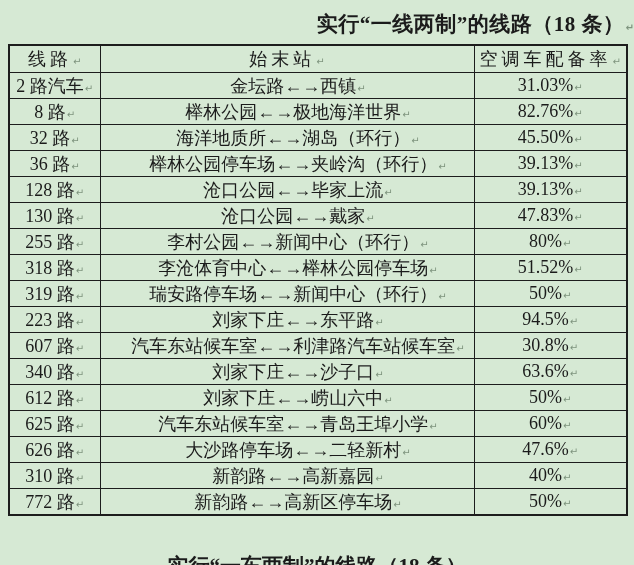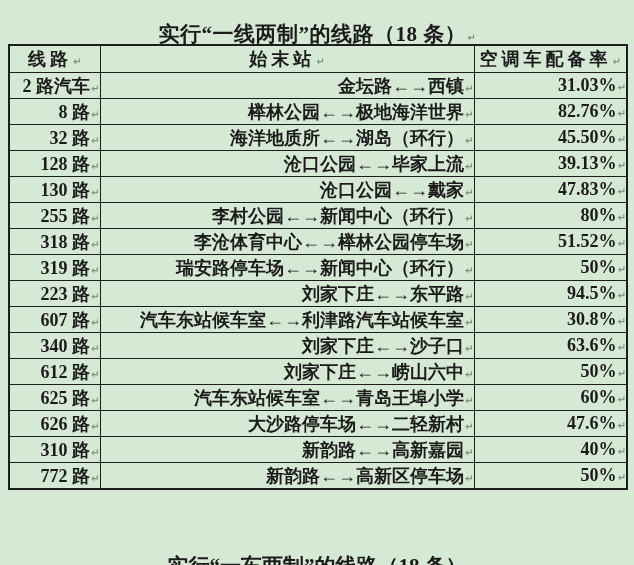--- a/index.html
+++ b/index.html
@@ -6,55 +6,55 @@
   body {
     width: 634px;
     height: 565px;
     overflow: hidden;
     position: relative;
     background: #d6e9d4;
     color: #1b1b1b;
     font-family: "Liberation Serif", serif;
   }
   .doc-title {
-    text-align: center;
+    text-align: right;
     font-weight: bold;
     font-size: 21px;
-    padding-top: 20px;
+    padding-top: 10px;
     letter-spacing: 0.5px;
     white-space: nowrap;
   }
   table.routes {
     position: absolute;
     left: 8px;
     top: 44px;
     width: 618px;
     border-collapse: collapse;
     table-layout: fixed;
     border: 2px solid #1d1d1d;
   }
   col.c-route    { width: 91px; }
   col.c-stations { width: 374px; }
   col.c-rate     { width: 153px; }
   th, td {
     border: 1.6px solid #1d1d1d;
     font-size: 18px;
-    font-weight: bold;
+    font-weight: normal;
     padding: 0;
     white-space: nowrap;
     overflow: hidden;
   }
   th {
     height: 26px;
     text-align: center;
     letter-spacing: 4px;
   }
   td { height: 25px; }
-  td.route-cell, td.rate-cell { text-align: right; }
-  td.stations-cell { text-align: right; padding-left: 22px; }
+  td.route-cell, td.rate-cell { text-align: center; }
+  td.stations-cell { text-align: center; padding-left: 22px; }
   .pmark {
     font-size: 10px;
     color: #7e947e;
     letter-spacing: 0;
     margin-left: 1px;
     font-family: "DejaVu Sans", sans-serif;
     vertical-align: baseline;
   }
   .clipped-line {
     position: absolute;
@@ -93,20 +93,25 @@
     </tr>
     <tr>
       <td class="route-cell"><span>8 路</span><span class="pmark">↵</span></td>
       <td class="stations-cell"><span>榉林公园←→极地海洋世界</span><span class="pmark">↵</span></td>
       <td class="rate-cell"><span>82.76%</span><span class="pmark">↵</span></td>
     </tr>
     <tr>
       <td class="route-cell"><span>32 路</span><span class="pmark">↵</span></td>
       <td class="stations-cell"><span>海洋地质所←→湖岛（环行）</span><span class="pmark">↵</span></td>
       <td class="rate-cell"><span>45.50%</span><span class="pmark">↵</span></td>
+    </tr>
+    <tr>
+      <td class="route-cell"><span>36 路</span><span class="pmark">↵</span></td>
+      <td class="stations-cell"><span>榉林公园停车场←→夹岭沟（环行）</span><span class="pmark">↵</span></td>
+      <td class="rate-cell"><span>39.13%</span><span class="pmark">↵</span></td>
     </tr>
     <tr>
       <td class="route-cell"><span>128 路</span><span class="pmark">↵</span></td>
       <td class="stations-cell"><span>沧口公园←→毕家上流</span><span class="pmark">↵</span></td>
       <td class="rate-cell"><span>39.13%</span><span class="pmark">↵</span></td>
     </tr>
     <tr>
       <td class="route-cell"><span>130 路</span><span class="pmark">↵</span></td>
       <td class="stations-cell"><span>沧口公园←→戴家</span><span class="pmark">↵</span></td>
       <td class="rate-cell"><span>47.83%</span><span class="pmark">↵</span></td>

